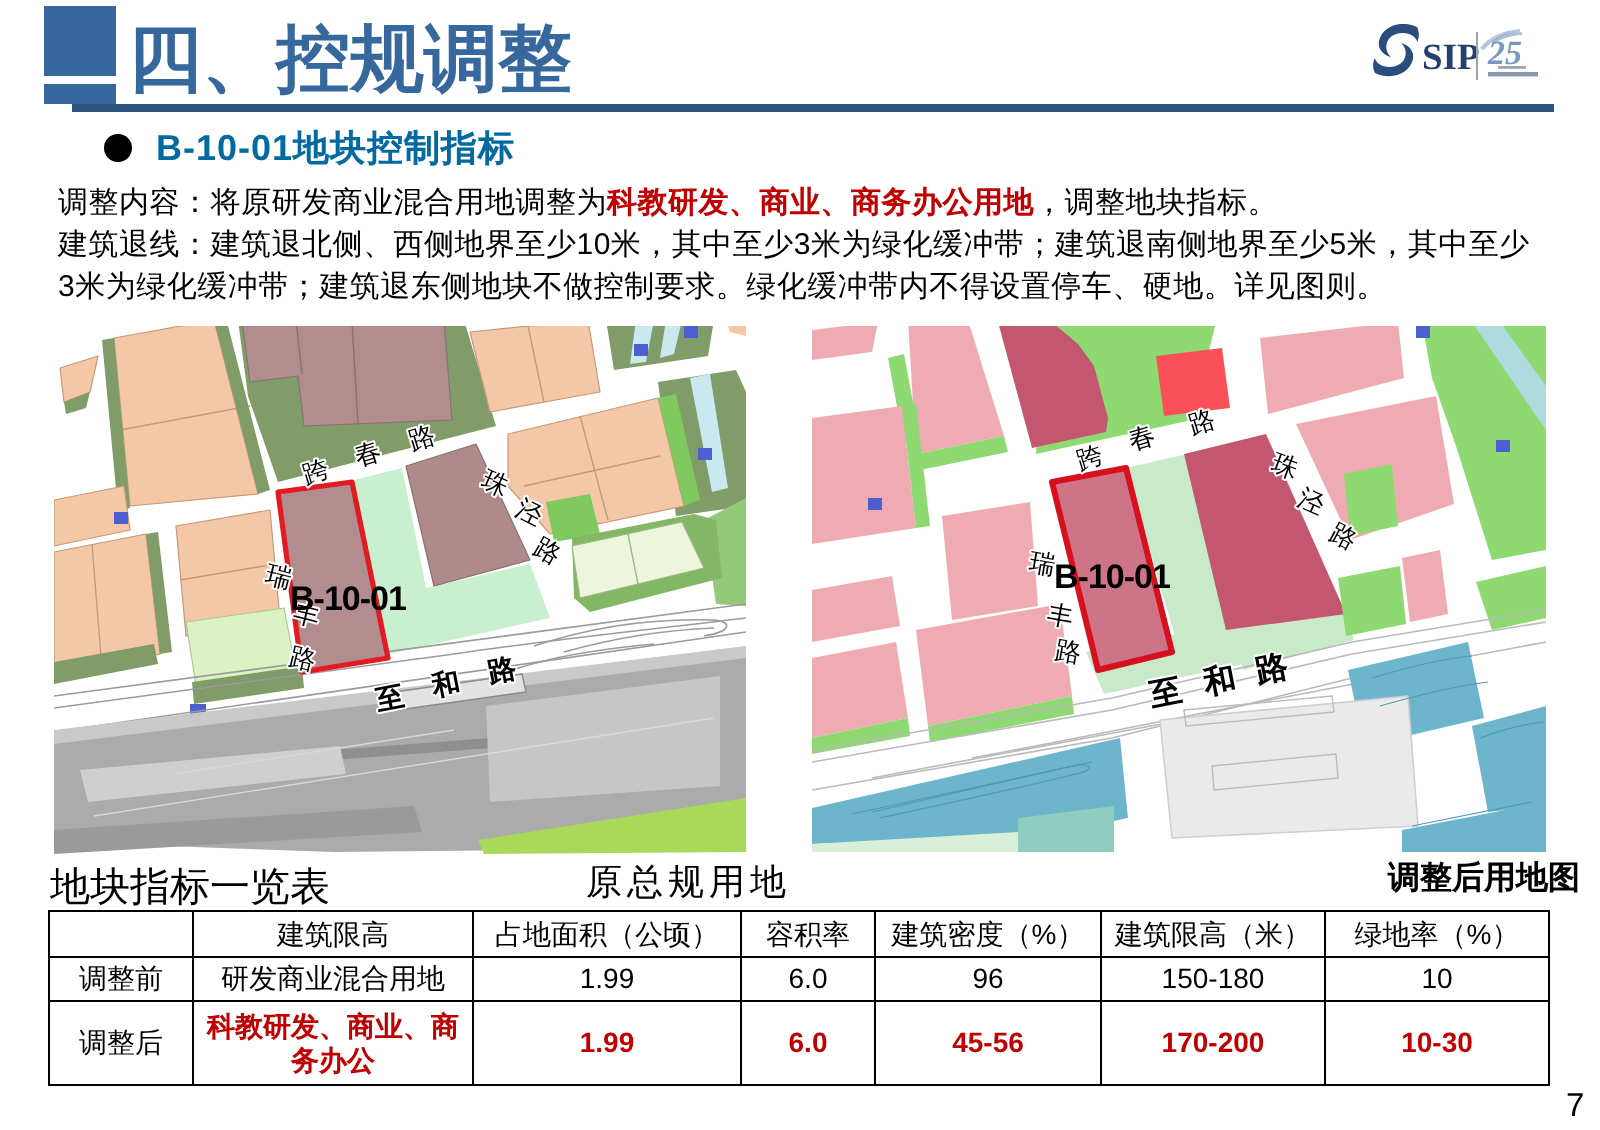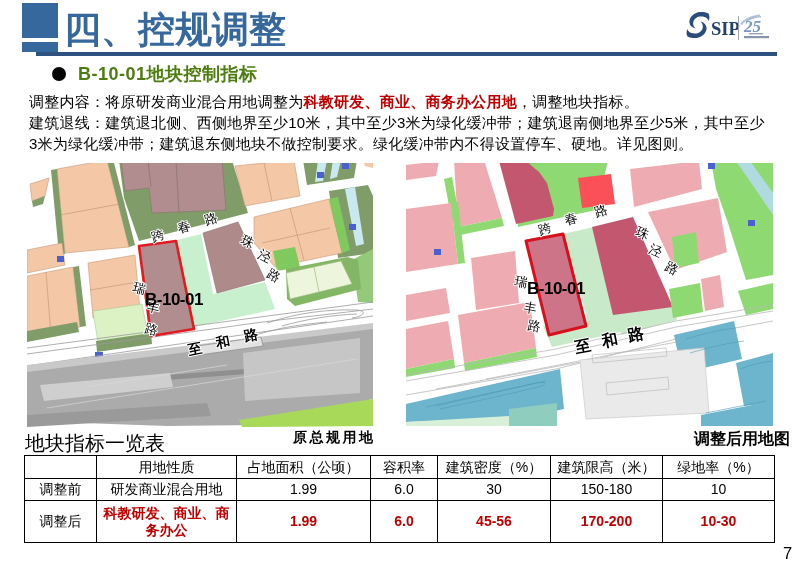--- a/index.html
+++ b/index.html
@@ -32,21 +32,21 @@
   <text x="58" y="20" font-family="Liberation Serif,serif" font-size="17" font-style="italic" font-weight="bold" fill="#7A97BE">25</text>
   <path d="M54,12 C58,6.5 66,3 74,2.5 L74,4 C67,4.5 60,8 56,13 Z" fill="#9DB4D2" opacity="0.75"></path>
   <path d="M60,8.5 C64,5.5 69,4 75,4 L75,5.5 C70,5.5 64,7.5 61,10 Z" fill="#7A97BE" opacity="0.6"></path>
   <rect x="63" y="21" width="14" height="1.4" fill="#98A5B5"></rect>
   <rect x="58" y="24" width="25" height="2.2" fill="#8595AC"></rect>
 </svg>
 </div>
 
 <div class="abs" style="left:52px;top:67px;width:14px;height:14px;border-radius:50%;background:#000;"></div>
 
-<div class="abs" style="left:78px;top:62px;font-size:18px;font-weight:bold;letter-spacing:0.5px;color:#4d7c0f;">B-10-01地块控制指标</div>
+<div class="abs" style="left:78px;top:62px;font-size:18px;font-weight:bold;letter-spacing:0.5px;color:#0369a1;">B-10-01地块控制指标</div>
 
 <div class="abs" style="left:29px;top:91px;width:770px;font-size:15px;line-height:21px;letter-spacing:0.25px;color:#000;">
 调整内容：将原研发商业混合用地调整为<span style="color:#C00000;font-weight:bold;">科教研发、商业、商务办公用地</span>，调整地块指标。<br>
 建筑退线：建筑退北侧、西侧地界至少10米，其中至少3米为绿化缓冲带；建筑退南侧地界至少5米，其中至少<br>3米为绿化缓冲带；建筑退东侧地块不做控制要求。绿化缓冲带内不得设置停车、硬地。详见图则。
 </div>
 
 <div class="abs" style="left:27px;top:163px;width:346px;height:264px;">
 <svg width="346" height="264" viewBox="0 0 346 264">
   <rect width="346" height="264" fill="#ffffff"></rect>
   <g stroke-linejoin="round">
@@ -307,52 +307,52 @@
     <text x="170" y="190" transform="rotate(-11 170 190)">至</text>
     <text x="197" y="184" transform="rotate(-11 197 184)">和</text>
     <text x="223" y="178" transform="rotate(-11 223 178)">路</text>
   </g>
 
   <text x="121" y="131" font-family="Liberation Sans,sans-serif" font-size="17" font-weight="bold" fill="#000" letter-spacing="-0.5">B-10-01</text>
   </g>
 </svg>
 </div>
 
-<div class="abs" style="left:293px;top:429px;font-size:14px;font-weight:bold;letter-spacing:2.5px;color:#000;">原总规用地</div>
+<div class="abs" style="left:293px;top:429px;font-size:18px;font-weight:normal;letter-spacing:2.5px;color:#000;">原总规用地</div>
 
 <div class="abs" style="left:694px;top:429px;font-size:16px;font-weight:bold;color:#000;">调整后用地图</div>
 
 <div class="abs" style="left:25px;top:430px;font-size:20px;color:#000;">地块指标一览表</div>
 
 <table class="abs" style="left:24px;top:455px;width:750px;border-collapse:collapse;table-layout:fixed;font-size:14px;line-height:17px;text-align:center;color:#000;" cellspacing="0">
   <colgroup>
     <col style="width:72px">
       <col style="width:140px">
       <col style="width:134px">
       <col style="width:67px">
       <col style="width:113px">
       <col style="width:112px">
       <col style="width:112px">
   </colgroup>
   <tbody>
       <tr style="height:23px;">
     <td style="padding:0;border:1px solid #000;"></td>
-    <td style="padding:0;border:1px solid #000;">用地性质</td>
+    <td style="padding:0;border:1px solid #000;">建筑限高</td>
     <td style="padding:0;border:1px solid #000;">占地面积（公顷）</td>
     <td style="padding:0;border:1px solid #000;">容积率</td>
     <td style="padding:0;border:1px solid #000;">建筑密度（%）</td>
     <td style="padding:0;border:1px solid #000;">建筑限高（米）</td>
     <td style="padding:0;border:1px solid #000;">绿地率（%）</td>
   </tr>
   <tr style="height:22px;">
     <td style="padding:0;border:1px solid #000;">调整前</td>
     <td style="padding:0;border:1px solid #000;margin-left:36px;">研发商业混合用地</td>
     <td style="padding:0;border:1px solid #000;">1.99</td>
     <td style="padding:0;border:1px solid #000;">6.0</td>
-    <td style="padding:0;border:1px solid #000;">30</td>
+    <td style="padding:0;border:1px solid #000;">96</td>
     <td style="padding:0;border:1px solid #000;">150-180</td>
     <td style="padding:0;border:1px solid #000;">10</td>
   </tr>
   <tr style="height:36px;color:#C00000;font-weight:bold;">
     <td style="padding:0;border:1px solid #000;color:#000;font-weight:normal;">调整后</td>
     <td style="padding:0;border:1px solid #000;">科教研发、商业、商务办公</td>
     <td style="padding:0;border:1px solid #000;">1.99</td>
     <td style="padding:0;border:1px solid #000;">6.0</td>
     <td style="padding:0;border:1px solid #000;">45-56</td>
     <td style="padding:12px;border:1px solid #000;">170-200</td>

